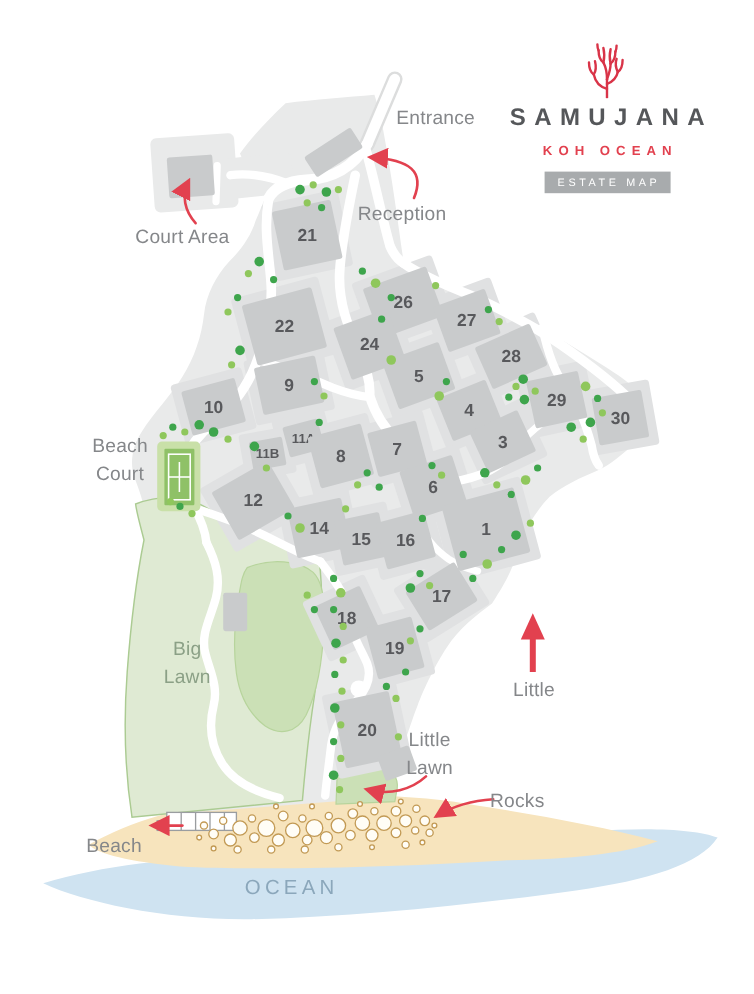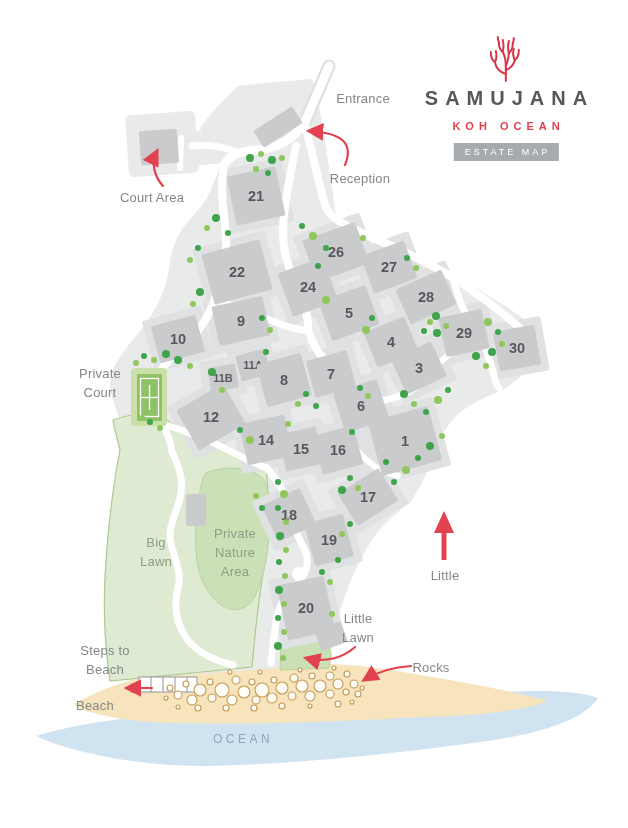--- a/index.html
+++ b/index.html
@@ -28,24 +28,24 @@
   .tpad{fill:#c9e0a8;}
   .tline{stroke:#fff;stroke-width:1.3;fill:none;}
   .arrow{fill:none;stroke:var(--accent_red);stroke-width:2.2;stroke-linecap:round;}
   .arrow-n{fill:none;stroke:var(--accent_red);stroke-width:5;}
   .ahead{fill:var(--accent_red);}
   .steprect{fill:#fff;stroke:#9a9da0;stroke-width:1.1;}
   .stepline{stroke:#9a9da0;stroke-width:1.1;}
 
   
   .maplabel{position:absolute;transform:translate(-50%,-50%);text-align:center;
-            font-size:13px;line-height:1.45;color:var(--label_gray);letter-spacing:.2px;}
+            font-size:16px;line-height:1.45;color:var(--label_gray);letter-spacing:.2px;}
   .nw{white-space:nowrap;}
   .lawnlbl{color:var(--lawn_label_green);}
-  .oceanlbl{color:var(--ocean_label_blue);letter-spacing:3.5px;font-size:12px;white-space:nowrap;}
+  .oceanlbl{color:var(--ocean_label_blue);letter-spacing:3.5px;font-size:17px;white-space:nowrap;}
 
   
   .logo{position:absolute;left:506px;top:34px;transform:translateX(-50%);
         display:flex;flex-direction:column;align-items:center;}
   .coral{stroke:var(--coral_red);fill:none;stroke-width:2;stroke-linecap:round;}
   .brand{font-size:20px;letter-spacing:7px;padding-left:7px;color:var(--brand_gray);
          font-weight:600;margin-top:5px;white-space:nowrap;}
   .loc{font-size:11px;letter-spacing:5px;padding-left:5px;color:var(--accent_red);
        font-weight:700;margin-top:10px;white-space:nowrap;}
   .badge{margin-top:11px;background:var(--badge_gray);color:#fff;font-size:9px;
@@ -425,27 +425,25 @@
       <path class="arrow" marker-end="url(#ah)" d="M 355 647 C 343 658 325 663 306 658"></path>
       <path class="arrow" marker-end="url(#ah)" d="M 411 666 C 393 667 377 672 364 680"></path>
       <path class="arrow" marker-end="url(#ah)" d="M 152 688 L 127 688"></path>
       <path class="arrow-n" d="M 444 560 L 444 531"></path>
       <polygon class="ahead" points="444,511 434,533 454,533"></polygon>
     </g>
   </svg>
 
   <div class="maplabel nw" style="left:363px;top:99px">Entrance</div>
   <div class="maplabel nw" style="left:152px;top:198px">Court Area</div>
-  <div class="maplabel nw" style="left:360px;top:179px">Reception</div>
-  <div class="maplabel" style="left:100px;top:384px;width:50px">Private Court</div>
+  <div class="maplabel nw" style="left:335px;top:179px">Reception</div>
+  <div class="maplabel" style="left:100px;top:384px;width:50px">Beach Court</div>
   <div class="maplabel lawnlbl" style="left:156px;top:553px;width:40px">Big Lawn</div>
-  <div class="maplabel lawnlbl" style="left:235px;top:553px;width:62px">Private Nature Area</div>
   <div class="maplabel" style="left:358px;top:629px;width:44px">Little Lawn</div>
   <div class="maplabel nw" style="left:445px;top:576px">Little</div>
-  <div class="maplabel" style="left:105px;top:661px;width:62px">Steps to Beach</div>
   <div class="maplabel nw" style="left:95px;top:706px">Beach</div>
   <div class="maplabel oceanlbl" style="left:243px;top:740px">OCEAN</div>
   <div class="maplabel nw" style="left:431px;top:668px">Rocks</div>
 
   <div class="logo">
     <svg class="coral" width="44" height="48" viewBox="0 0 44 48">
       <path d="M22 47 L22 32"></path>
       <path d="M22 40 C15 38 12 33 11 28"></path>
       <path d="M11 28 C8 26 7 22 7 18"></path>
       <path d="M11 28 C13 25 13 21 12 17"></path>

